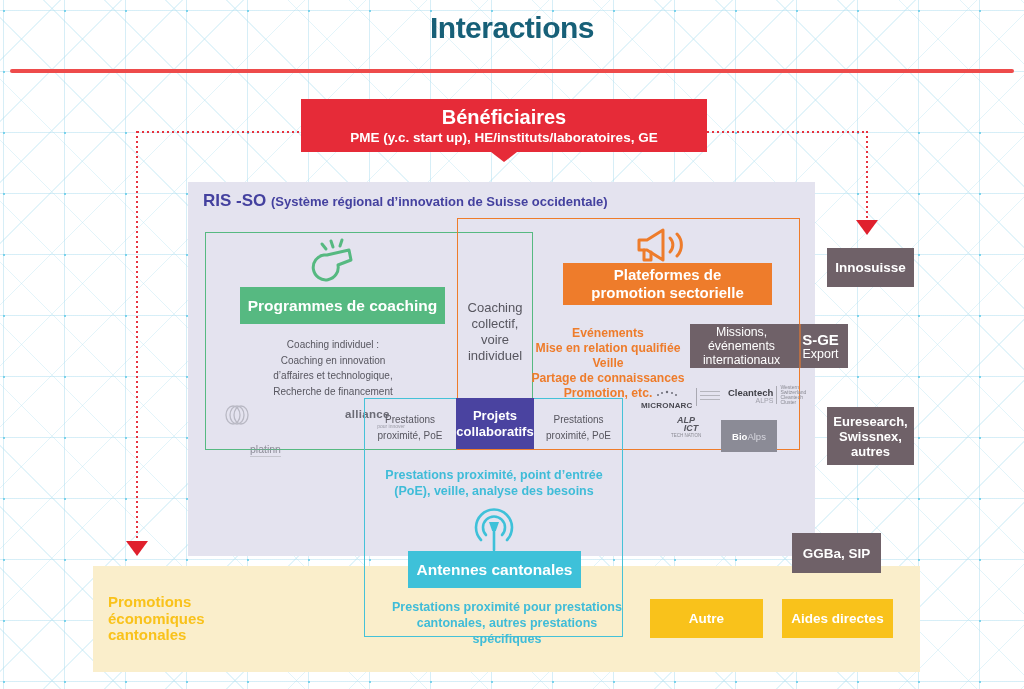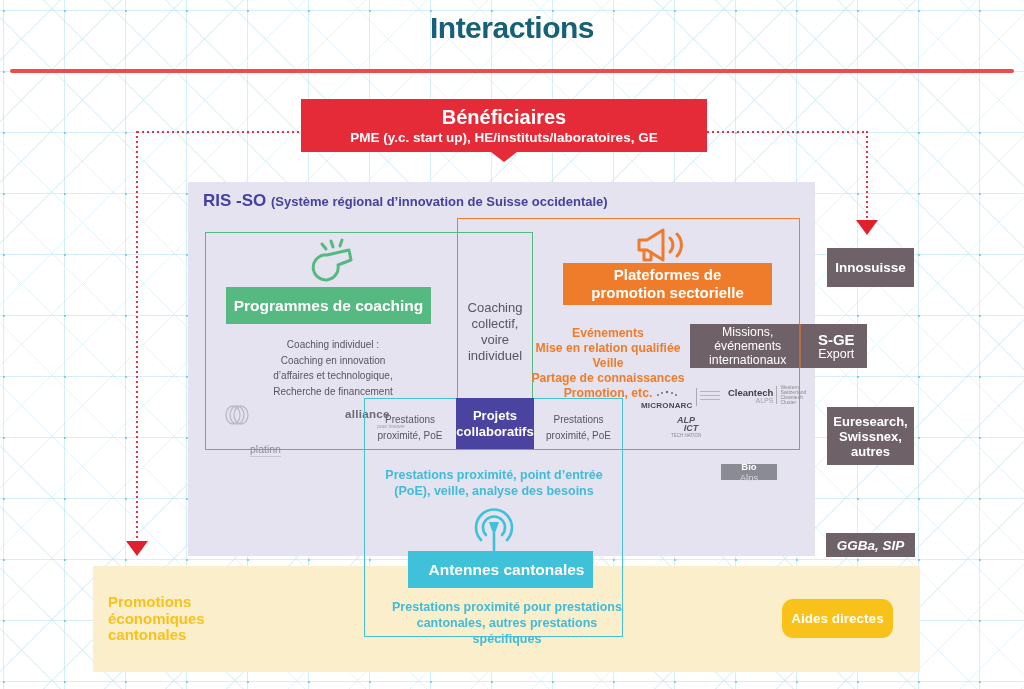--- a/index.html
+++ b/index.html
@@ -29,33 +29,33 @@
   .benef{left:301px;top:99px;width:406px;height:53px;background:#e62b38;color:#fff;}
   .benef .t1{font-size:20px;font-weight:bold;line-height:24px;}
   .benef .t2{font-size:13.5px;font-weight:bold;line-height:17px;}
   .lavender{left:188px;top:182px;width:627px;height:374px;background:#e4e3ef;}
   .cream{left:93px;top:566px;width:827px;height:106px;background:#faeecb;}
   .ris-label{left:203px;top:191px;color:#44419f;font-weight:bold;font-size:17px;}
   .ris-label .sub{font-size:13px;}
   .green-rect{left:205px;top:232px;width:328px;height:218px;border:1.5px solid #56b981;box-sizing:border-box;}
   .orange-rect{left:457px;top:218px;width:343px;height:232px;border:1.5px solid #ee7c2b;box-sizing:border-box;}
   .teal-rect{left:364px;top:398px;width:259px;height:239px;border:1.5px solid #45c2d8;box-sizing:border-box;}
-  .green-fill{left:226px;top:287px;width:205px;height:37px;background:#56b981;color:#fff;font-weight:bold;font-size:15.5px;}
+  .green-fill{left:240px;top:287px;width:205px;height:37px;background:#56b981;color:#fff;font-weight:bold;font-size:15.5px;}
   .orange-fill{left:563px;top:263px;width:209px;height:42px;background:#ee7c2b;color:#fff;font-weight:bold;font-size:15px;line-height:18px;}
   .gray-text{color:#57565f;font-size:10px;line-height:15.5px;}
   .orange-list{left:528px;top:326px;width:160px;color:#ee7c2b;font-size:12.2px;font-weight:bold;line-height:15px;}
   .purple-box{left:456px;top:398px;width:78px;height:51px;background:#4a43a0;color:#fff;font-weight:bold;font-size:13px;line-height:16px;}
-  .missions-box{left:690px;top:324px;width:177px;height:44px;background:#6f6168;color:#fff;display:flex;align-items:center;justify-content:flex-end;}
+  .missions-box{left:690px;top:324px;width:158px;height:44px;background:#6f6168;color:#fff;display:flex;align-items:center;justify-content:flex-end;}
   .missions-box .m{width:120px;font-size:12.3px;line-height:14px;text-align:center;}
   .missions-box .s{width:64px;text-align:center;}
   .missions-box .s .b{font-size:15px;font-weight:bold;line-height:15px;display:block;}
   .missions-box .s .r{font-size:12.5px;line-height:14px;display:block;}
   .orange-seam{left:799px;top:324px;width:2px;height:44px;background:rgba(238,124,43,0.55);}
   .teal-text{color:#3fbcd8;font-size:12.5px;font-weight:bold;line-height:16px;}
-  .antennes-box{left:408px;top:551px;width:173px;height:37px;background:#3ec1d9;color:#fff;font-weight:bold;font-size:15.5px;padding-left:12px;}
+  .antennes-box{left:408px;top:551px;width:173px;height:37px;background:#3ec1d9;color:#fff;font-weight:bold;font-size:15.5px;}
   .promo-label{left:108px;top:594px;color:#f9c21b;font-weight:bold;font-size:15px;line-height:16.5px;}
   .ybox{background:#f9c21b;color:#fff;font-weight:bold;font-size:13.5px;}
   .gbox{background:#6f6168;color:#fff;font-weight:bold;font-size:13.5px;}
   .logo-gray{color:#8e8e99;margin-top:36px;}
   .hairlines{width:20px;height:12px;background:repeating-linear-gradient(to bottom,#b5b5bd 0 1px,transparent 1px 4px);}
   .vdiv{width:1px;background:#a9a9b2;}
 </style>
 </head>
 <body>
 
@@ -175,21 +175,21 @@
 Cleantech
 Cluster</div>
   </div>
   <div class="abs" style="left:671px;top:416px;text-align:center;">
     <div style="font-size:9px;font-weight:bold;font-style:italic;color:#55555e;line-height:8px;">
       <span>ALP</span><br>
       <span style="padding-left:10px;">ICT</span>
     </div>
     <div style="font-size:4.5px;color:#8a8a93;margin-top:1px;">TECH NATION</div>
   </div>
-  <div class="abs flexc" style="left:721px;top:420px;width:56px;height:16px;background:#8b8b96;flex-direction:column;margin-top:44px;">
+  <div class="abs flexc" style="left:721px;top:420px;width:56px;height:32px;background:#8b8b96;flex-direction:row;">
     <span style="font-size:9.5px;font-weight:bold;color:#fff;">Bio</span>
     <span style="font-size:9.5px;color:#d8d8e0;">Alps</span>
   </div>
 
   <div class="abs teal-rect"></div>
 
   <div class="abs pre ctr gray-text" style="left:364px;top:412px;width:92px;">Prestations
 proximité, PoE</div>
   <div class="abs flexc purple-box">
     <span class="pre ctr">Projets
@@ -210,33 +210,36 @@
   </svg>
   <div class="abs flexc antennes-box">
     <span>Antennes cantonales</span>
   </div>
   <div class="abs pre ctr teal-text" style="left:381px;top:599px;width:252px;">Prestations proximité pour prestations
 cantonales, autres prestations spécifiques</div>
 
   <div class="abs pre promo-label">Promotions
 économiques
 cantonales</div>
-  <div class="abs flexc ybox" style="left:782px;top:599px;width:111px;height:39px;border-radius:11px;">
+  <div class="abs flexc ybox" style="left:650px;top:599px;width:113px;height:39px;">
+    <span>Autre</span>
+  </div>
+  <div class="abs flexc ybox" style="left:782px;top:599px;width:111px;height:39px;">
     <span>Aides directes</span>
   </div>
 
   <div class="abs flexc gbox" style="left:827px;top:248px;width:87px;height:39px;">
     <span>Innosuisse</span>
   </div>
   <div class="abs flexc gbox" style="left:827px;top:407px;width:87px;height:58px;font-size:13px;line-height:15px;">
     <span class="pre ctr">Euresearch,
 Swissnex,
 autres</span>
   </div>
-  <div class="abs flexc gbox" style="left:826px;top:533px;width:89px;height:24px;font-style:italic;">
+  <div class="abs flexc gbox" style="left:792px;top:533px;width:89px;height:40px;">
     <span>GGBa, SIP</span>
   </div>
 
   <div class="abs flexc benef">
     <span class="t1">Bénéficiaires</span>
     <span class="t2">PME (y.c. start up), HE/instituts/laboratoires, GE</span>
   </div>
   <div class="abs tri-sm" style="left:491px;top:152px;"></div>
 
 </div>

